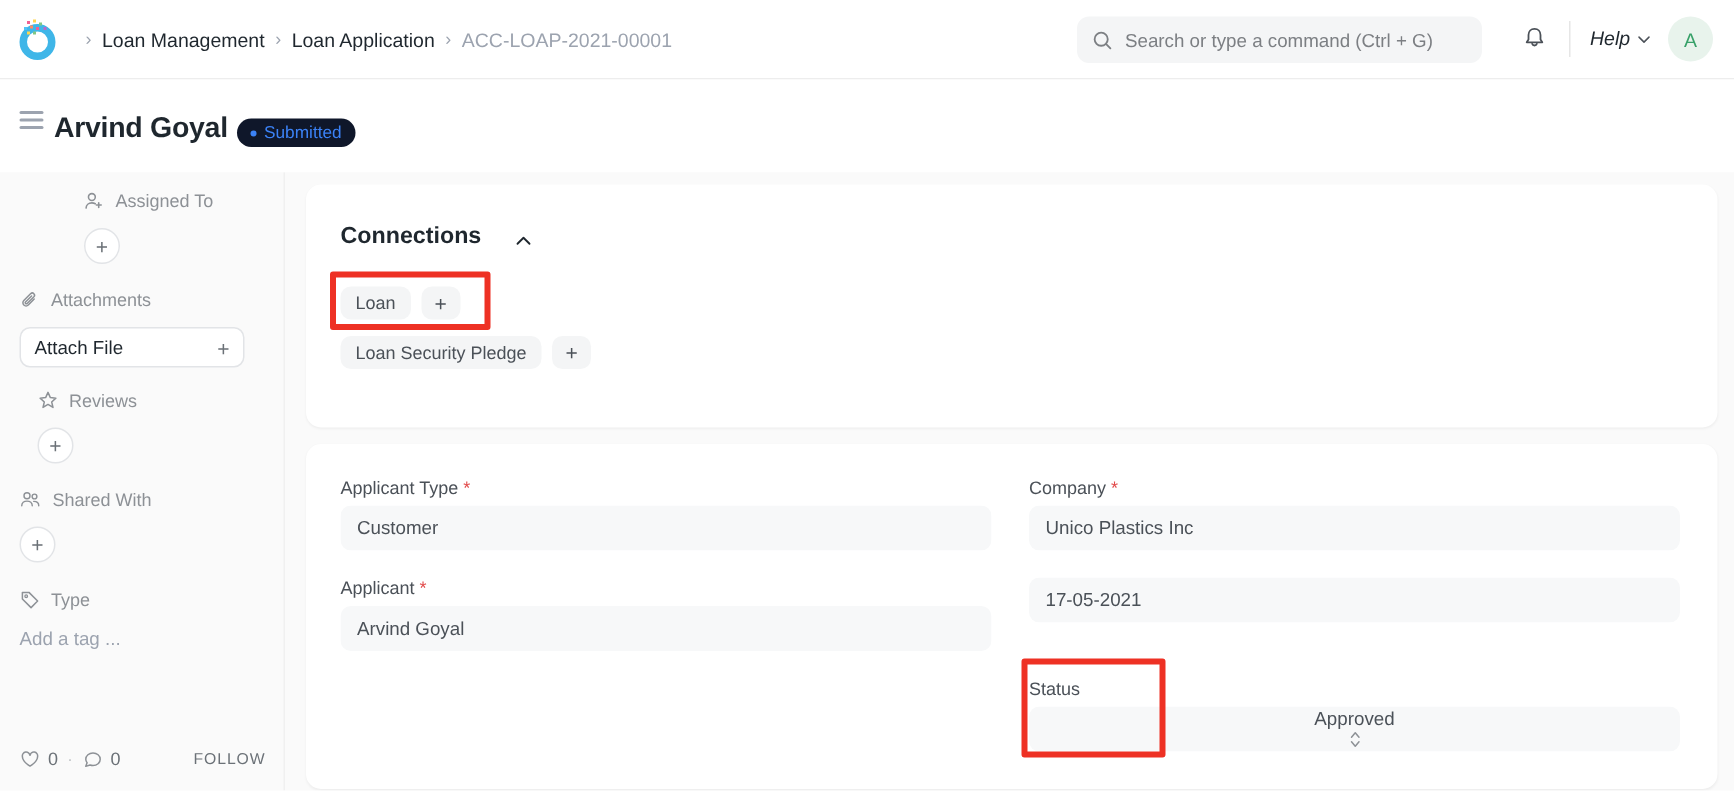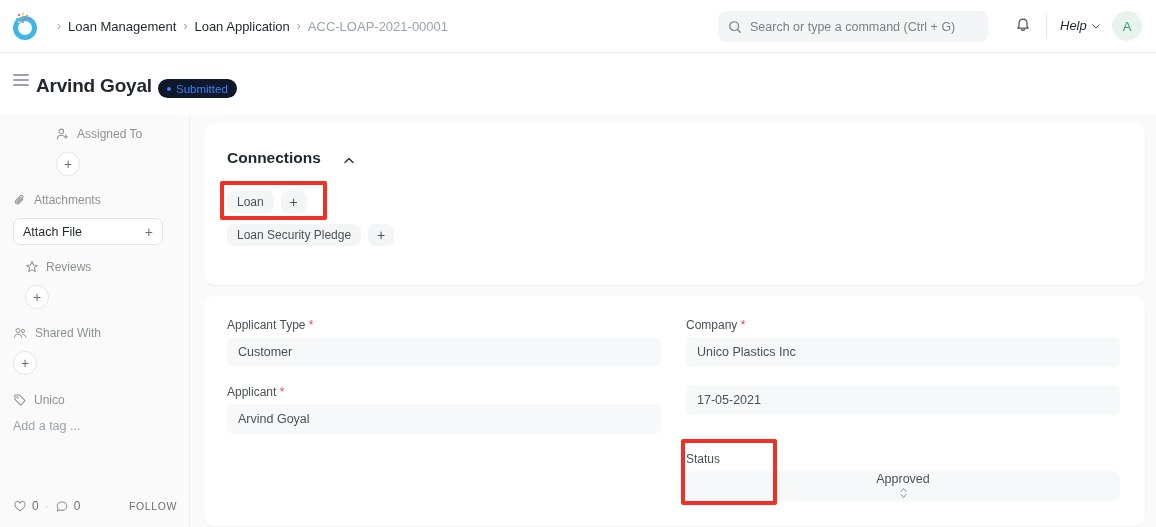--- a/index.html
+++ b/index.html
@@ -270,21 +270,21 @@
       </div>
       <div class="plus-circle" style="margin-top:11px">+</div>
     </div>
 
     <div class="side-sec" style="position:absolute; top:278px; left:0; width:190px;">
       <div class="side-head">
         <svg width="14" height="14" viewBox="0 0 16 16">
           <path d="M2.2 2.2h5l6.6 6.6-5 5L2.2 7.2z" fill="none" stroke="#8d9196" stroke-width="1.15" stroke-linejoin="round"></path>
           <circle cx="5.1" cy="5.1" r="1" fill="none" stroke="#8d9196" stroke-width="1"></circle>
         </svg>
-        <span>Unico</span>
+        <span>Type</span>
       </div>
       <div class="tag-input" style="margin-top:12px">Add a tag ...</div>
     </div>
 
     <div class="side-foot">
       <div class="grp">
         <svg width="14" height="14" viewBox="0 0 16 16">
           <path d="M8 13.4S2.2 10 2.2 6.1a2.9 2.9 0 0 1 5.8-.9 2.9 2.9 0 0 1 5.8.9c0 3.9-5.8 7.3-5.8 7.3z" fill="none" stroke="#8d9196" stroke-width="1.15" stroke-linejoin="round"></path>
         </svg>
         <span>0</span>

